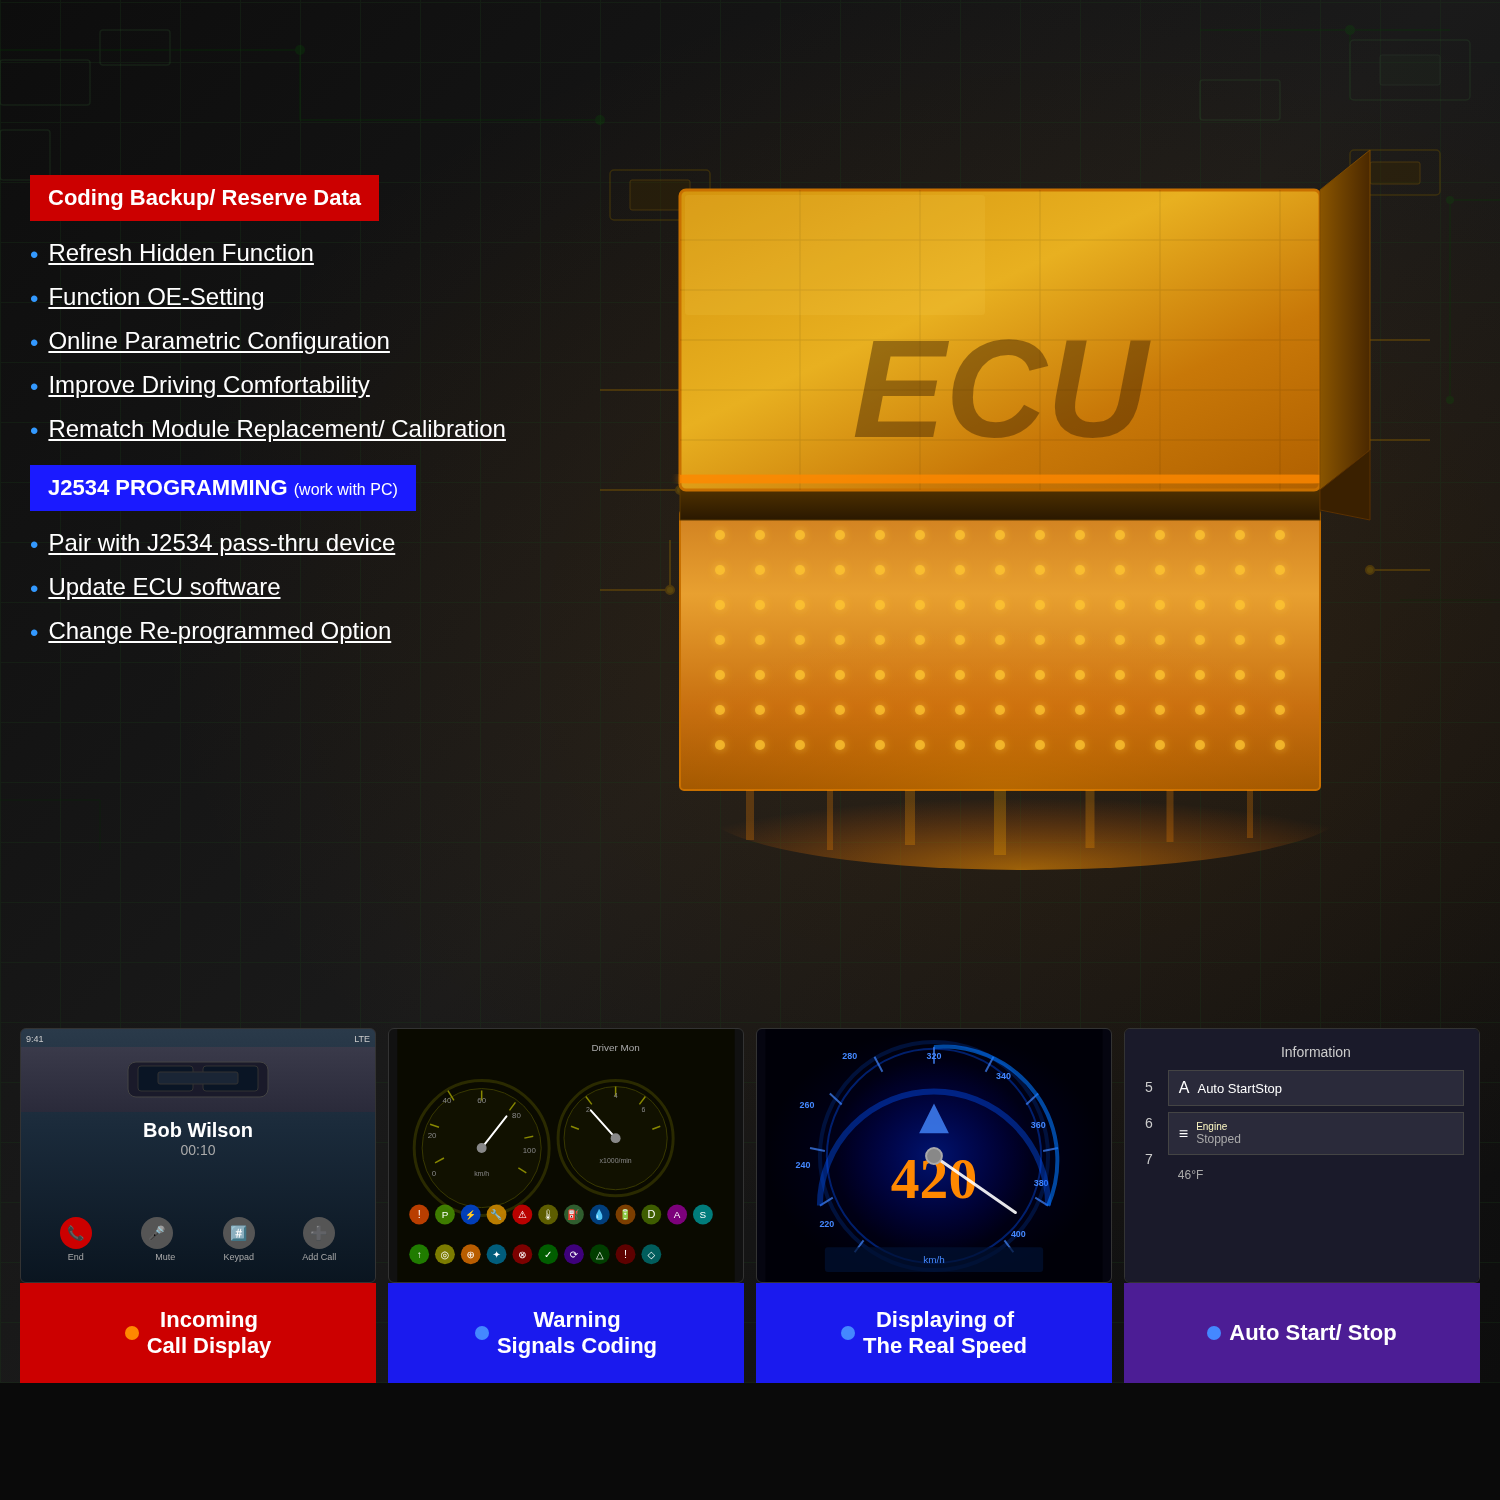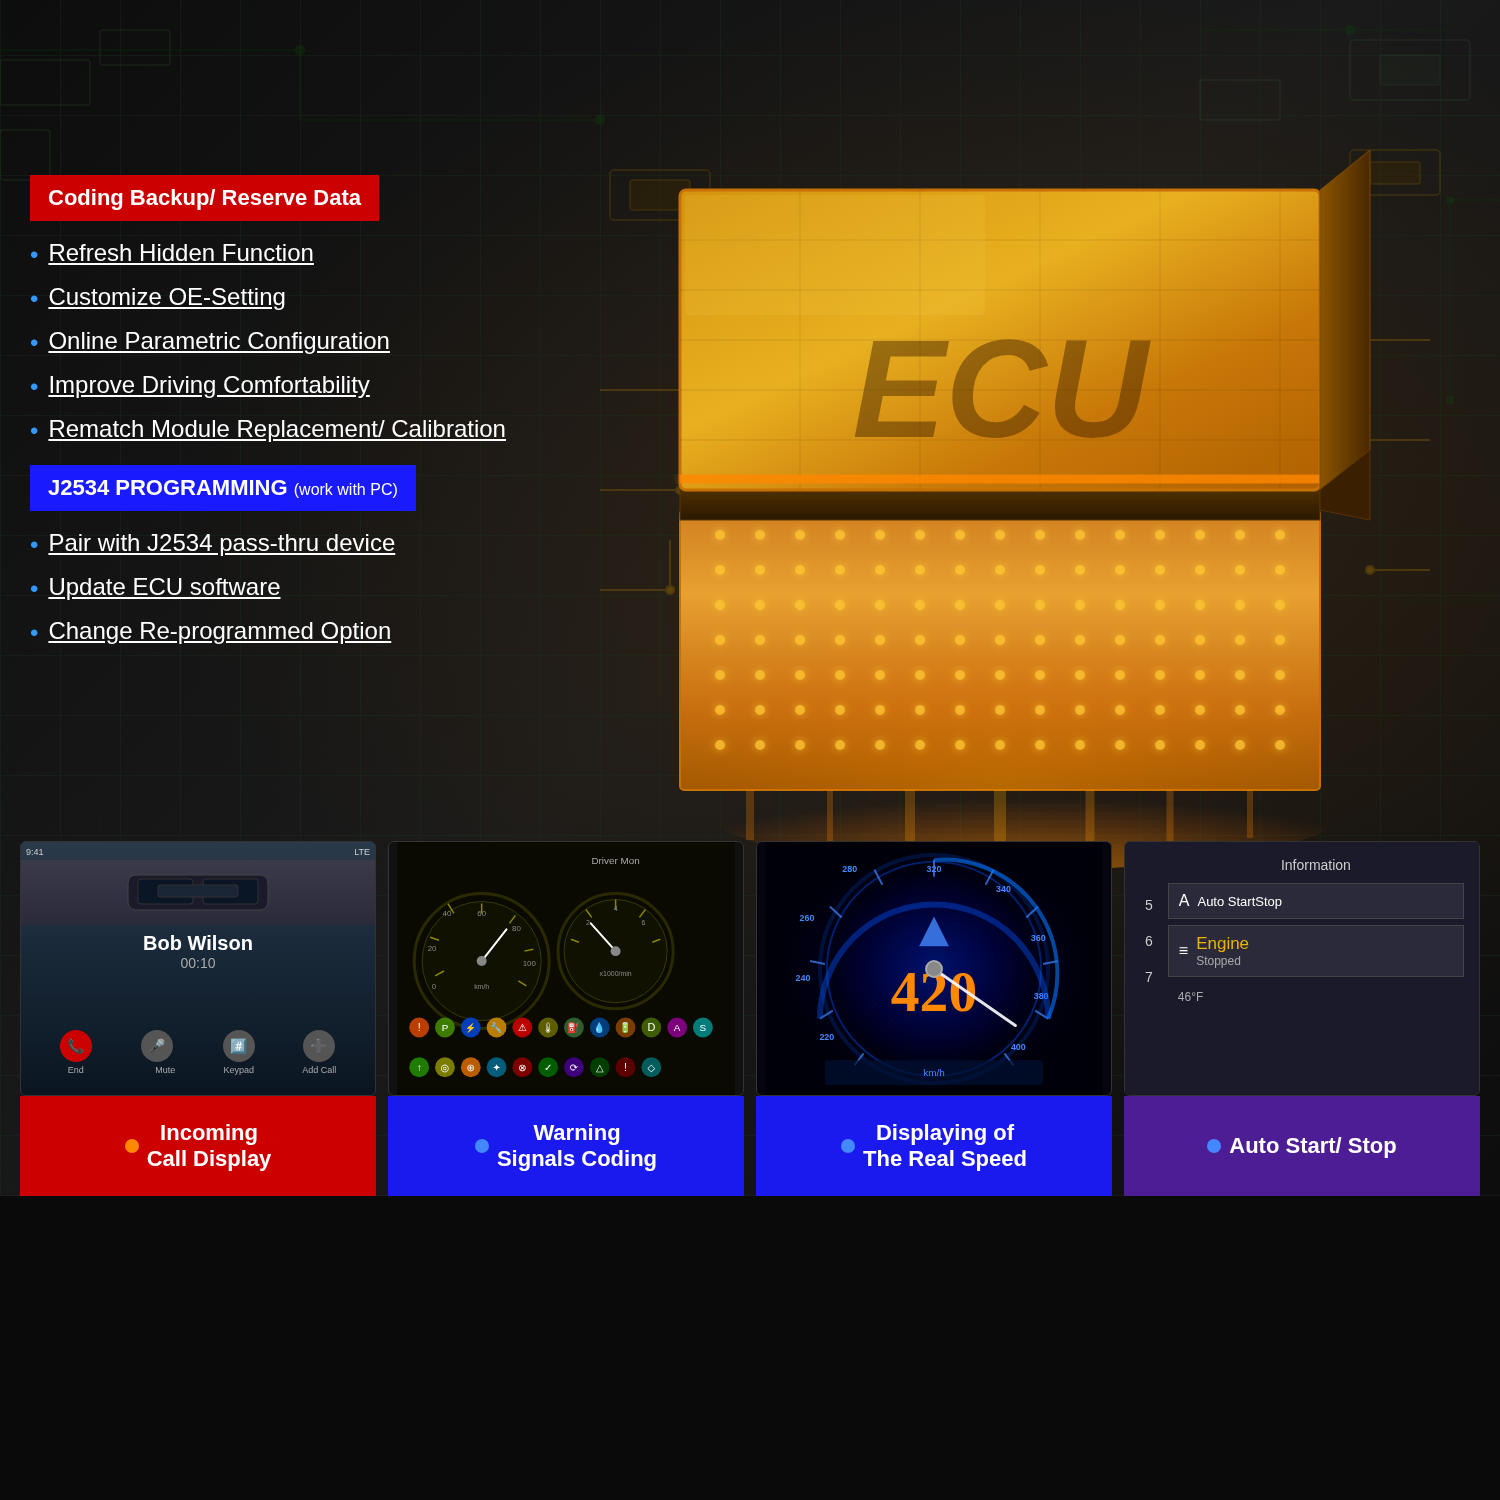--- a/index.html
+++ b/index.html
@@ -30,21 +30,21 @@
       opacity: 0.3;
       background-image:
         repeating-linear-gradient(90deg, #1a3a1a 0px, #1a3a1a 1px, transparent 1px, transparent 60px),
         repeating-linear-gradient(0deg, #1a3a1a 0px, #1a3a1a 1px, transparent 1px, transparent 60px);
     }
 
     .main-container {
       position: relative;
       z-index: 1;
       width: 1500px;
-      height: 1196px;
+      height: 1383px;
     }
 
     
     .title-section {
       padding: 30px 40px 10px 40px;
     }
 
     .main-title {
       font-size: 108px;
       font-weight: 900;
@@ -387,21 +387,21 @@
     <div class="red-badge">Coding Backup/ Reserve Data</div>
 
     
     <ul class="bullet-list">
       <li>
         <span class="bullet-dot">•</span>
         <span class="link-text">Refresh Hidden Function</span>
       </li>
       <li>
         <span class="bullet-dot">•</span>
-        <span class="link-text">Customize OE-Setting</span>
+        <span class="link-text">Function OE-Setting</span>
       </li>
       <li>
         <span class="bullet-dot">•</span>
         <span class="link-text">Online Parametric Configuration</span>
       </li>
       <li>
         <span class="bullet-dot">•</span>
         <span class="link-text">Improve Driving Comfortability</span>
       </li>
       <li>
@@ -885,21 +885,21 @@
             <div class="auto-screen-title">Information</div>
             <div class="auto-screen-row">
               <span class="row-icon">A</span>
               <div>
                 <div style="color:#ffffff;font-size:13px;">Auto StartStop</div>
               </div>
             </div>
             <div class="auto-screen-row">
               <span class="row-icon">≡</span>
               <div>
-                <div style="color:#eab308;font-size:17px;">Engine</div>
+                <div style="color:#fef9c3;font-size:10px;">Engine</div>
                 <div class="auto-screen-value">Stopped</div>
               </div>
             </div>
             <div style="color:#aaaaaa;font-size:12px;margin-top:13px;padding-left:10px;">46°F</div>
           </div>
         </div>
       </div>
     </div>
   </div>
 

